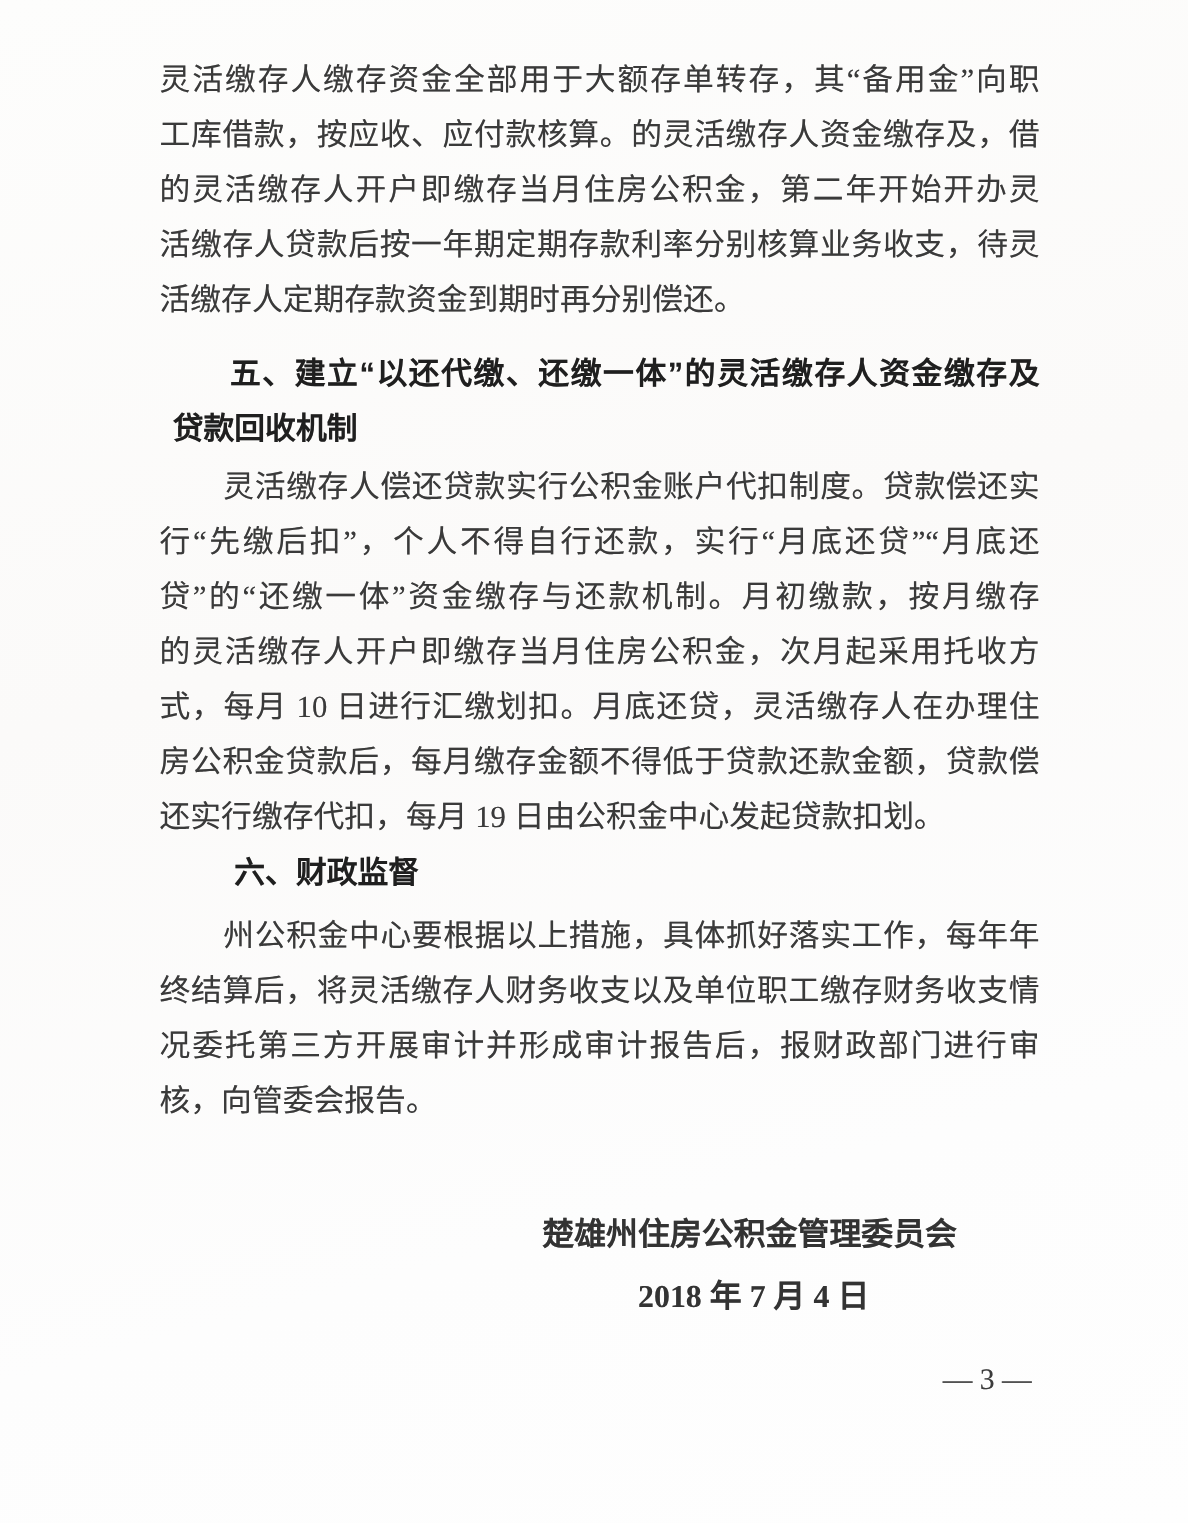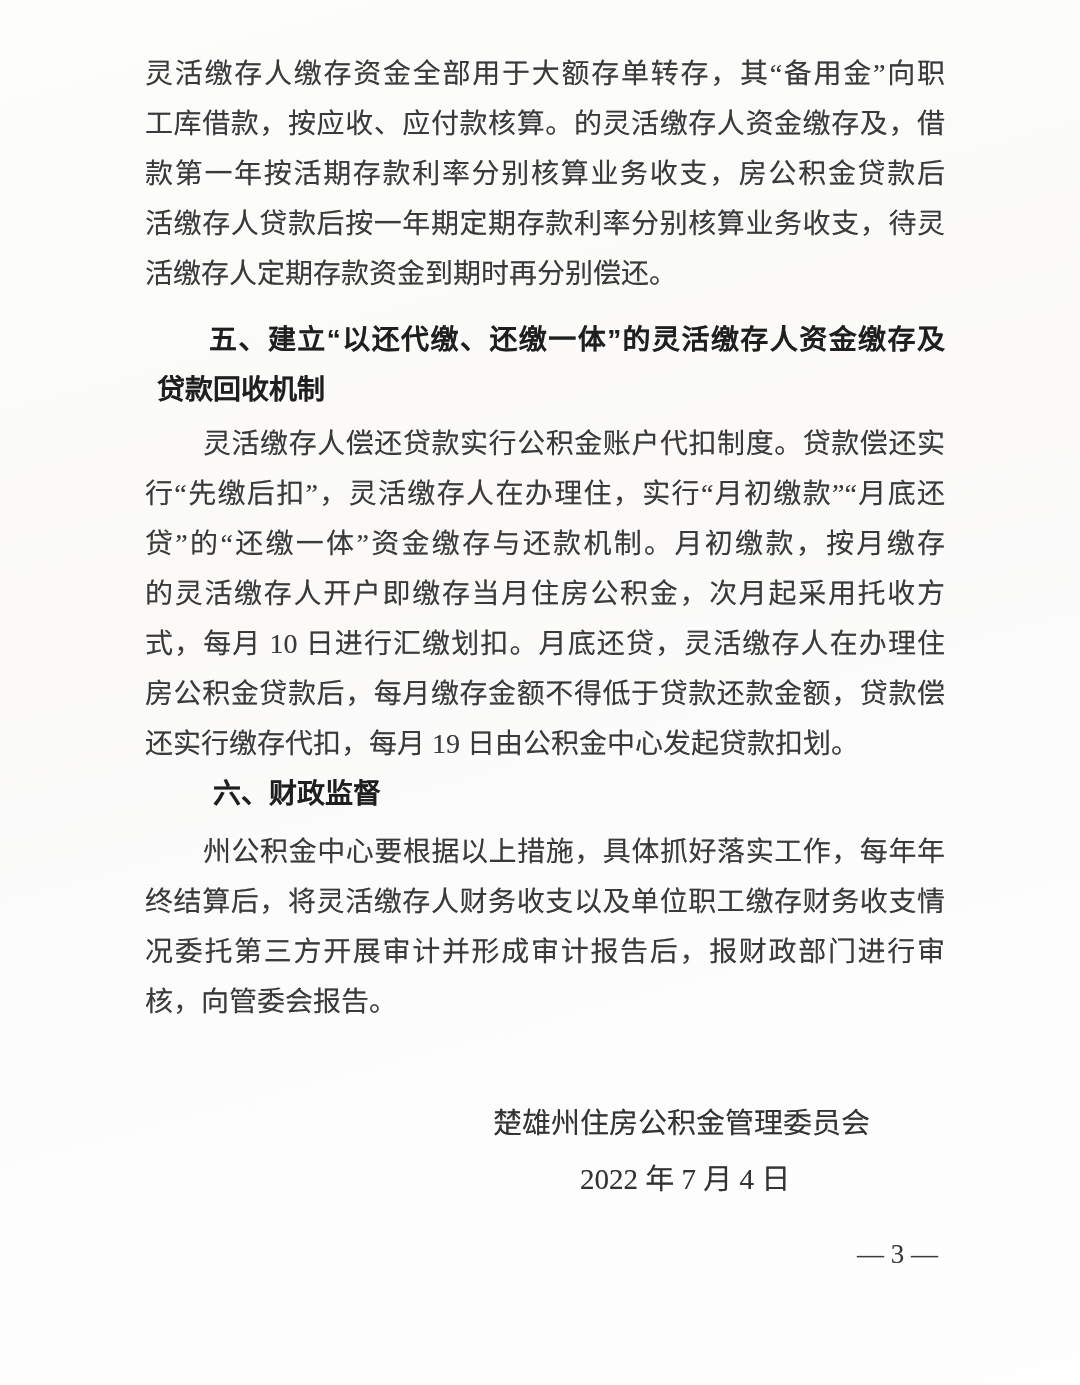--- a/index.html
+++ b/index.html
@@ -46,21 +46,21 @@
     font-size: 28px;
     color: #1f1f1f;
     text-shadow: 0 0 0.4px rgba(20,20,20,0.4);
     margin-left: 12px;
   }
   .heading-block .hindent { padding-left: 52px; }
   .para-2 { margin-top: 4px; }
   .heading-single { margin-top: 0px; }
   .heading-single .line { padding-left: 56px; text-align: left; text-align-last: left; }
   .para-3 { margin-top: 8px; }
-  .closing { margin-top: 68px; }
+  .closing { margin-top: 68px; font-weight: bold; }
   .closing .sig-line {
     font-size: 29px;
     line-height: 56px;
     color: #333333;
     white-space: nowrap;
     text-shadow: 0 0 0.6px rgba(60,60,60,0.45);
   }
   .signature { margin-left: 348px; }
   .dateline { margin-left: 435px; }
   .pagenum {
@@ -75,52 +75,52 @@
 </style>
 </head>
 <body>
 
 <div class="page">
   <div class="content">
 
     <div class="para para-1">
       <div class="line">灵活缴存人缴存资金全部用于大额存单转存，其“备用金”向职</div>
       <div class="line">工库借款，按应收、应付款核算。的灵活缴存人资金缴存及，借</div>
-      <div class="line">款第一年按活期存款利率分别核算业务收支，房公积金贷款后</div>
+      <div class="line">的灵活缴存人开户即缴存当月住房公积金，第二年开始开办灵</div>
       <div class="line">活缴存人贷款后按一年期定期存款利率分别核算业务收支，待灵</div>
       <div class="line lastline">活缴存人定期存款资金到期时再分别偿还。</div>
     </div>
 
     <div class="heading-block">
       <div class="line hindent">五、建立“以还代缴、还缴一体”的灵活缴存人资金缴存及</div>
       <div class="line lastline">贷款回收机制</div>
     </div>
 
     <div class="para para-2">
       <div class="line indent">灵活缴存人偿还贷款实行公积金账户代扣制度。贷款偿还实</div>
-      <div class="line">行“先缴后扣”，灵活缴存人在办理住，实行“月初缴款”“月底还</div>
+      <div class="line">行“先缴后扣”，个人不得自行还款，实行“月底还贷”“月底还</div>
       <div class="line">贷”的“还缴一体”资金缴存与还款机制。月初缴款，按月缴存</div>
       <div class="line">的灵活缴存人开户即缴存当月住房公积金，次月起采用托收方</div>
       <div class="line">式，每月 10 日进行汇缴划扣。月底还贷，灵活缴存人在办理住</div>
       <div class="line">房公积金贷款后，每月缴存金额不得低于贷款还款金额，贷款偿</div>
       <div class="line lastline">还实行缴存代扣，每月 19 日由公积金中心发起贷款扣划。</div>
     </div>
 
     <div class="heading-single">
       <div class="line lastline">六、财政监督</div>
     </div>
 
     <div class="para para-3">
       <div class="line indent">州公积金中心要根据以上措施，具体抓好落实工作，每年年</div>
       <div class="line">终结算后，将灵活缴存人财务收支以及单位职工缴存财务收支情</div>
       <div class="line">况委托第三方开展审计并形成审计报告后，报财政部门进行审</div>
       <div class="line lastline">核，向管委会报告。</div>
     </div>
 
     <div class="closing">
       <div class="sig-line signature">楚雄州住房公积金管理委员会</div>
-      <div class="sig-line dateline">2022 年 7 月 4 日</div>
+      <div class="sig-line dateline">2018 年 7 月 4 日</div>
     </div>
 
     <div class="pagenum">— 3 —</div>
 
   </div>
 </div>
 
 </body></html>

